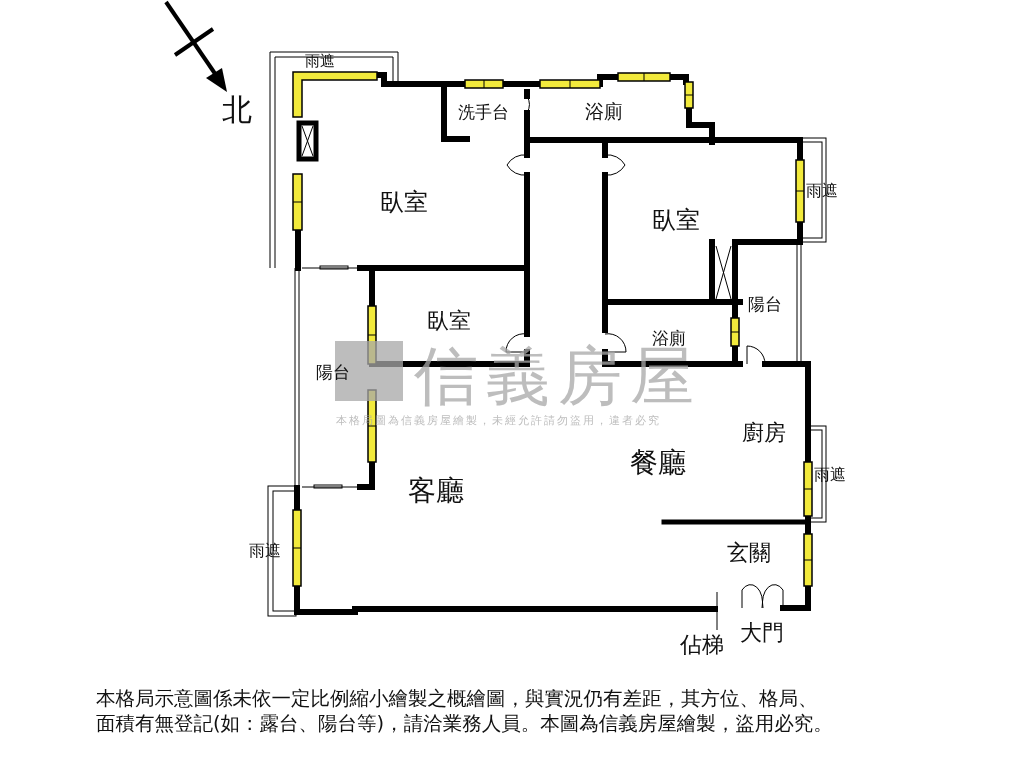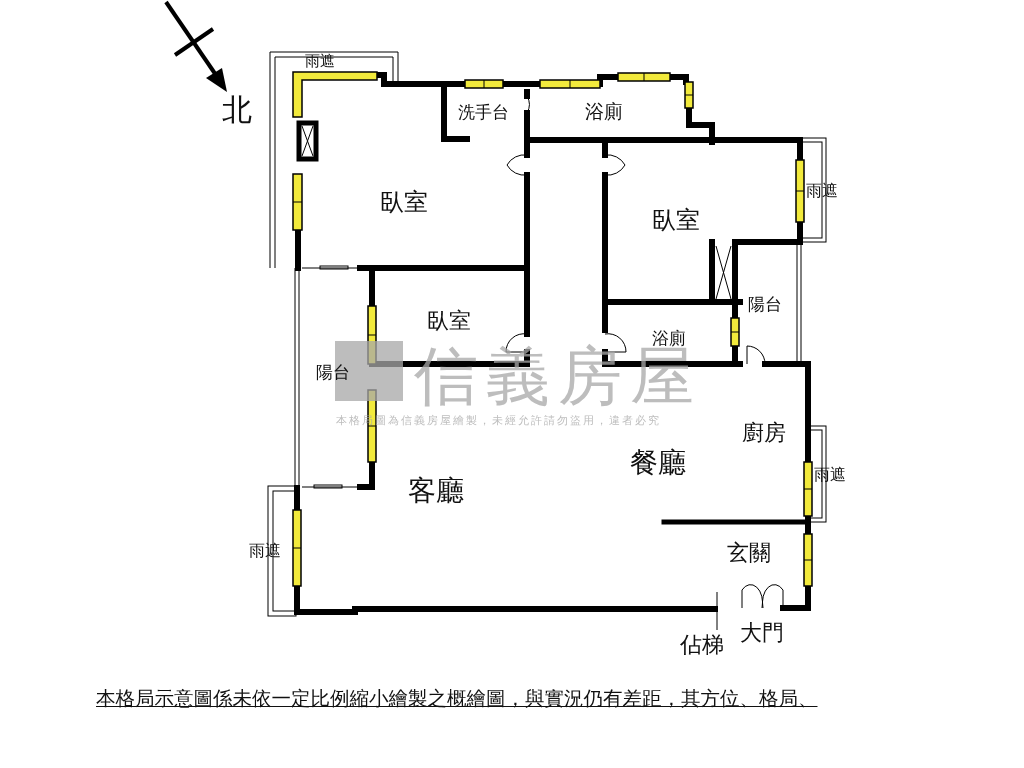--- a/index.html
+++ b/index.html
@@ -1,20 +1,20 @@
 <!DOCTYPE html>
 <html><head>
 <meta charset="utf-8">
 <style>
   html, body { margin:0; padding:0; background:#ffffff; }
   body { width:1024px; height:768px; overflow:hidden; position:relative; font-family:"DejaVu Sans", sans-serif; }
   #plan { position:absolute; left:0; top:0; width:1024px; height:768px; }
   .room-label { font-family:"DejaVu Sans", sans-serif; fill:#111; }
   .disclaimer { position:absolute; left:96px; top:686px; width:860px; font-family:"DejaVu Sans", sans-serif; font-size:19.5px; line-height:25px; color:#111; }
-  .disclaimer div { white-space:nowrap;text-decoration:underline; }
+  .disclaimer div { white-space:nowrap; }
 </style>
 </head>
 <body>
 
 <svg id="plan" viewBox="0 0 1024 768" xmlns="http://www.w3.org/2000/svg">
 
   <g>
     <line x1="166" y1="2" x2="218" y2="78" stroke="#000" stroke-width="4"></line>
     <line x1="175" y1="55" x2="213" y2="29" stroke="#000" stroke-width="4"></line>
     <polygon points="227,92 206,78 222,68" fill="#000"></polygon>
@@ -182,13 +182,14 @@
   <text class="room-label" x="680" y="652" font-size="22">佔梯</text>
 
   <text class="room-label" x="305" y="66" font-size="15">雨遮</text>
   <text class="room-label" x="806" y="196" font-size="16">雨遮</text>
   <text class="room-label" x="814" y="480" font-size="16">雨遮</text>
   <text class="room-label" x="249" y="556" font-size="16">雨遮</text>
 </svg>
 
 <div class="disclaimer">
   <div>本格局示意圖係未依一定比例縮小繪製之概繪圖，與實況仍有差距，其方位、格局、</div>
+  <div>面積有無登記(如：露台、陽台等)，請洽業務人員。本圖為信義房屋繪製，盜用必究。</div>
 </div>
 
 </body></html>

